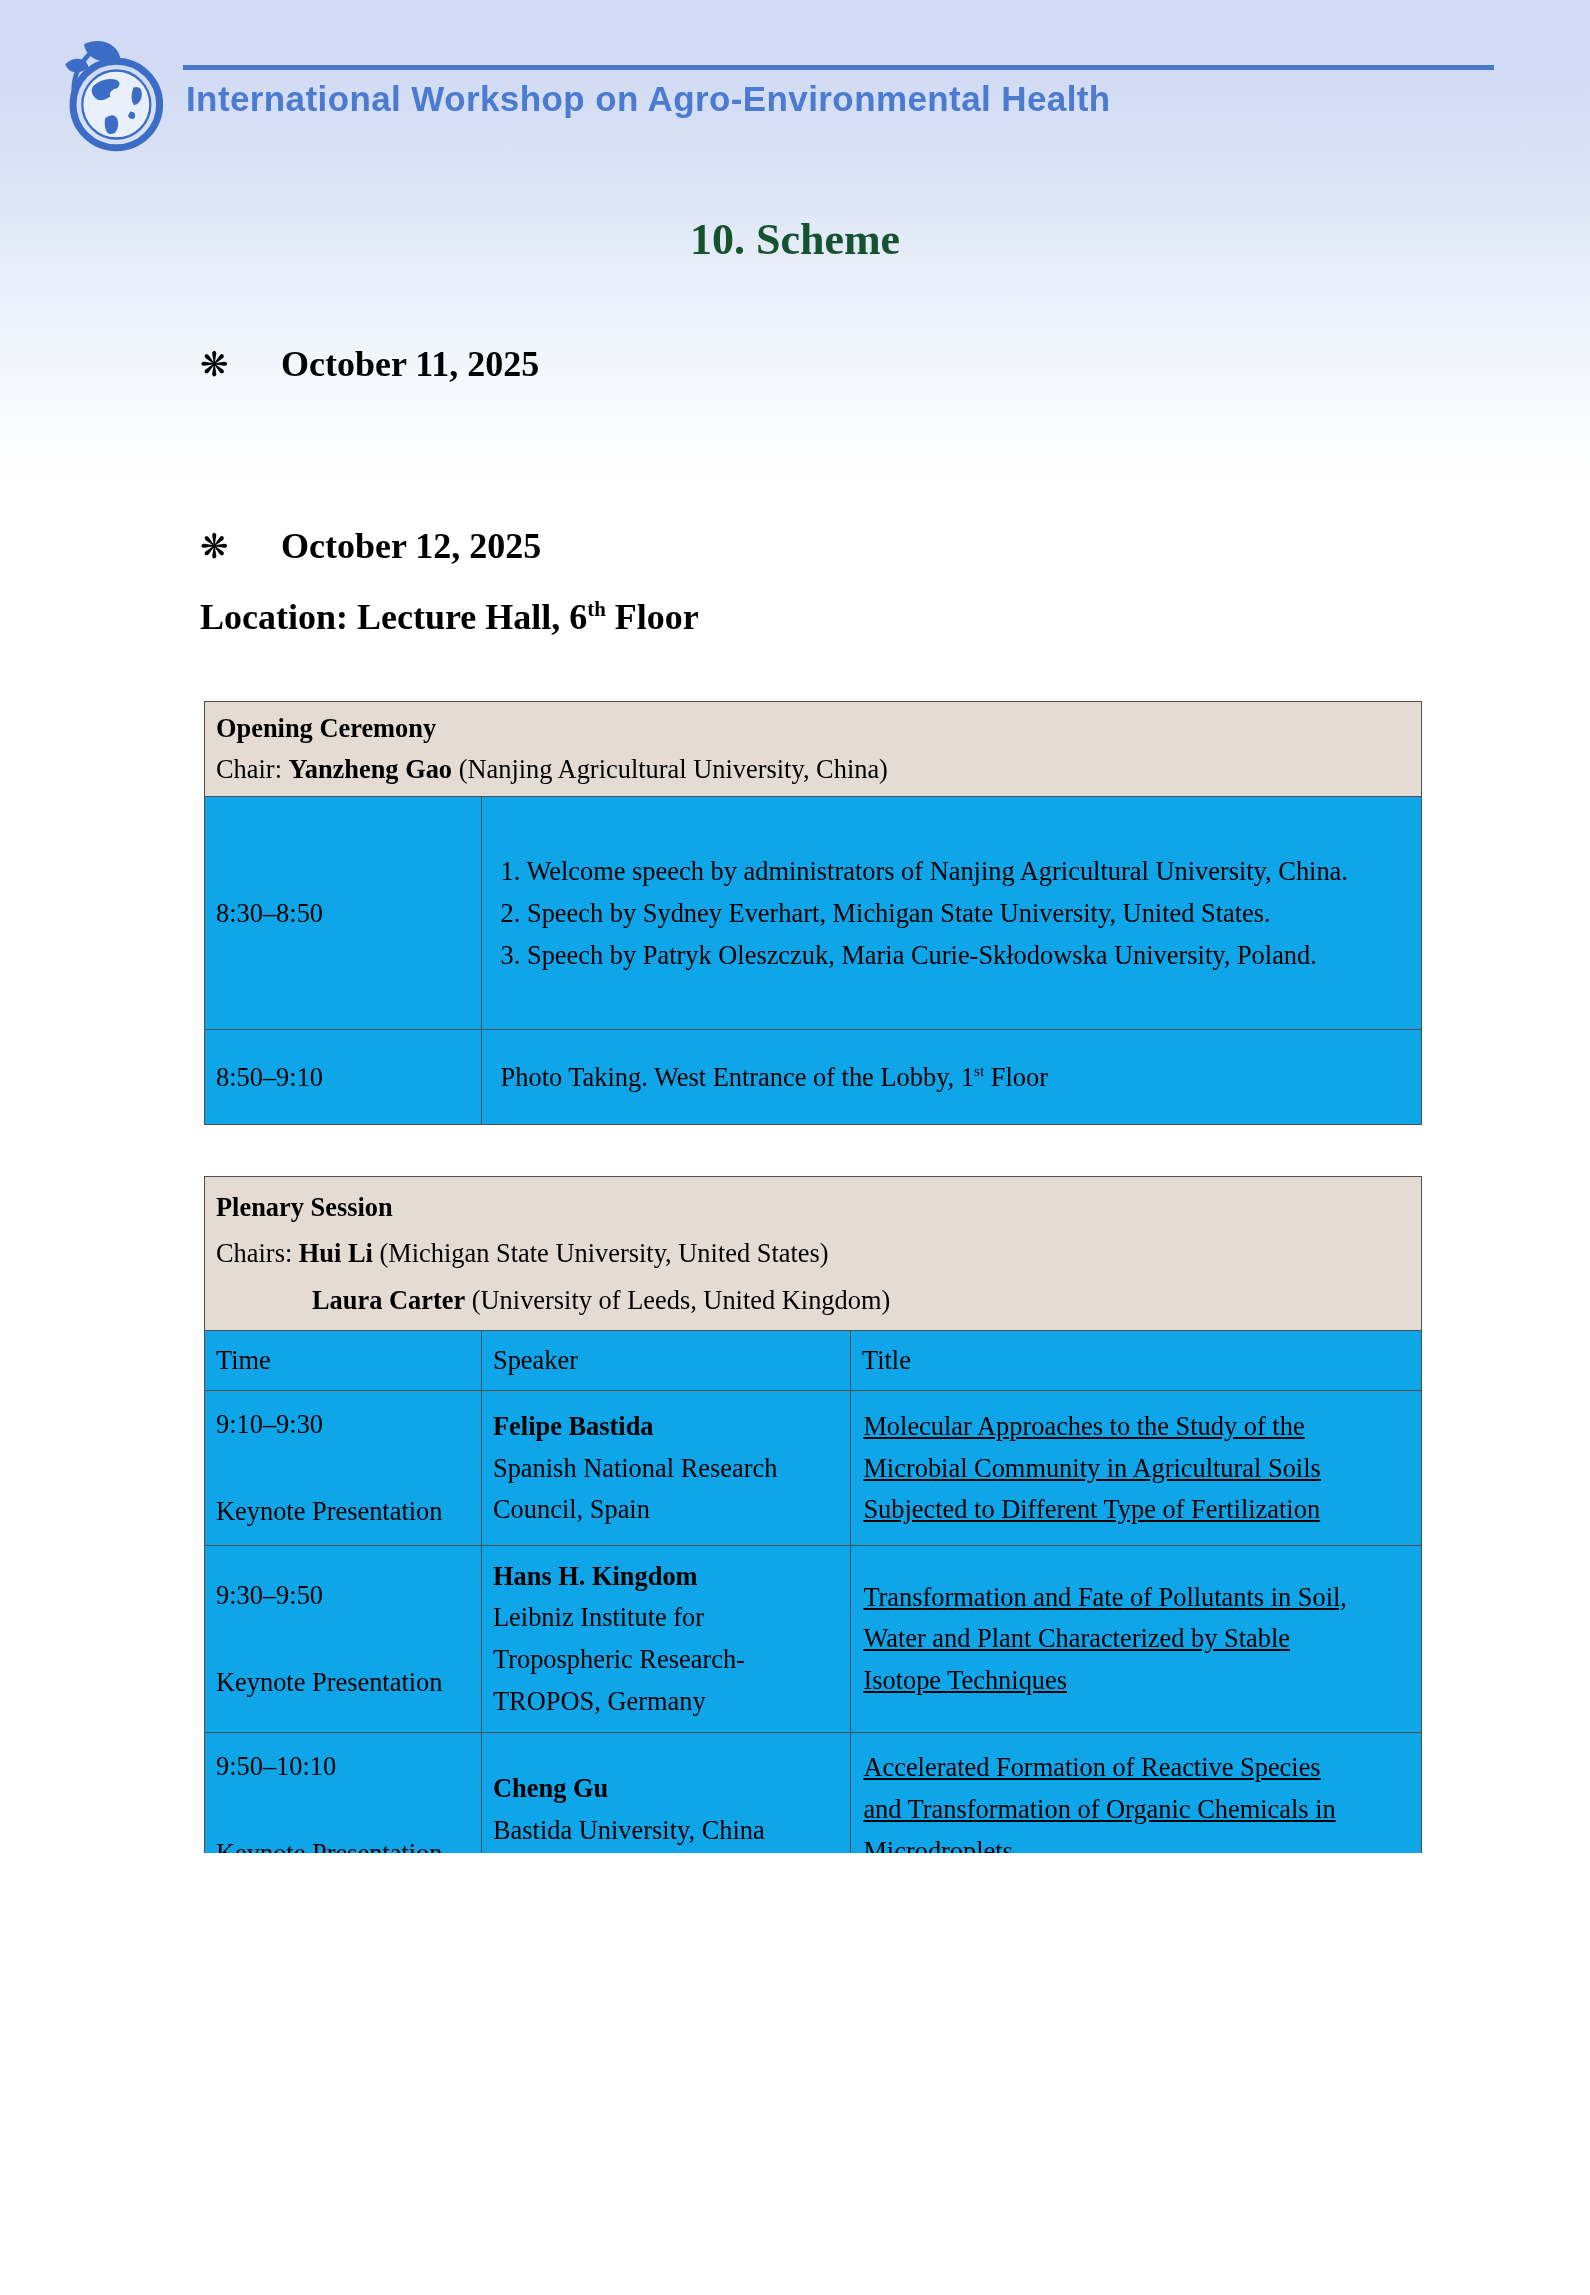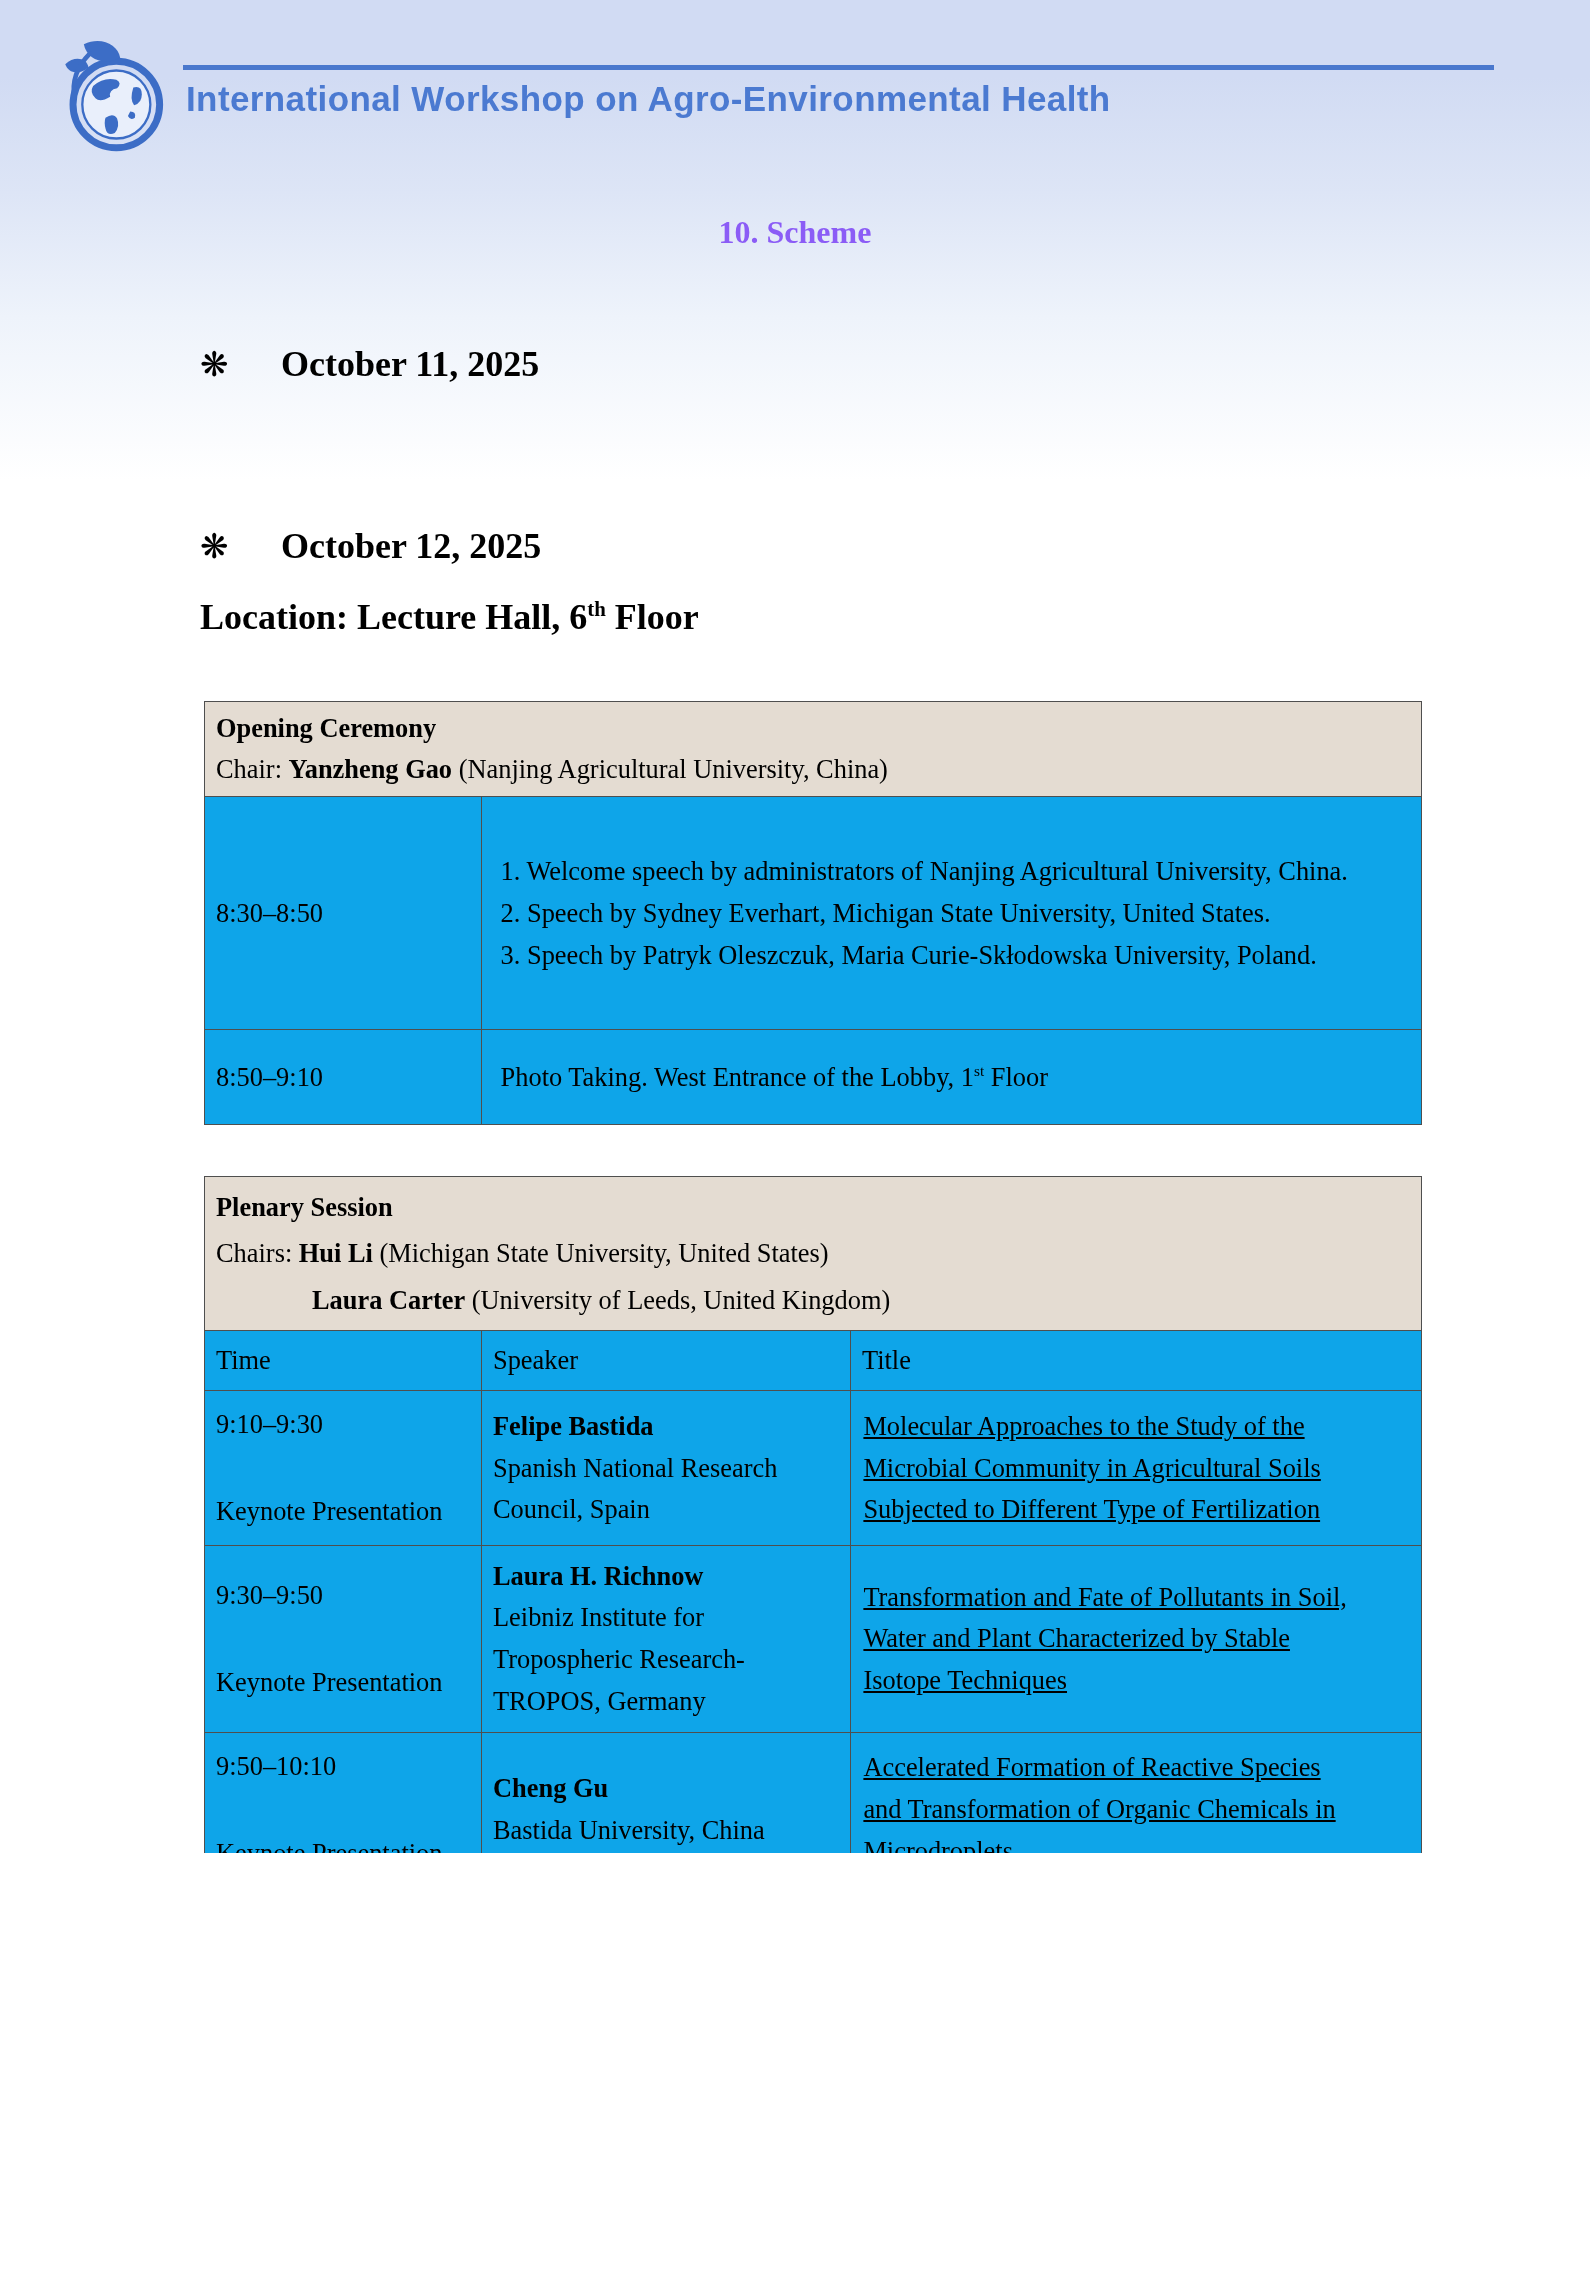--- a/index.html
+++ b/index.html
@@ -9,21 +9,21 @@
   
   .header-band{position:absolute;left:0;top:0;width:100%;height:481px;
     background:linear-gradient(180deg,#d1dbf3 0%,#d1dbf3 16%,#dde5f6 40%,#eef3fb 66%,#ffffff 100%);}
   .logo{position:absolute;left:56px;top:36px;width:116px;height:120px;}
   .header-rule{position:absolute;left:183px;top:65px;width:1311px;height:5.4px;background:#4a78cd;}
   .header-title{position:absolute;left:186px;top:79px;font-family:"Liberation Sans",sans-serif;
     font-weight:bold;font-size:35px;color:#4b7ad1;letter-spacing:0.4px;white-space:nowrap;}
 
   
   .doc-title{position:absolute;left:0;top:214px;width:100%;text-align:center;
-    font-size:32px;font-weight:bold;color:#8b5cf6;}
+    font-size:44px;font-weight:bold;color:#14532d;}
   .day-line{position:absolute;left:200px;font-weight:bold;font-size:36px;white-space:nowrap;}
   .star{font-family:"DejaVu Sans",sans-serif;font-weight:normal;font-size:34px;
     display:inline-block;width:81px;color:#000;}
   #day1{top:343px;}
   #reg{top:419px;}
   #day2{top:525px;}
   #loc{top:596px;}
   sup{font-size:58%;vertical-align:super;line-height:0;}
 
   
@@ -154,21 +154,21 @@
         <div>Spanish National Research Council, Spain</div>
       </td>
       <td class="title-cell">Molecular Approaches to the Study of the Microbial Community in Agricultural Soils Subjected to Different Type of Fertilization</td>
     </tr>
     <tr class="prow">
       <td class="time-cell">
         <div>9:30–9:50</div>
         <div class="time-sub">Keynote Presentation</div>
       </td>
       <td class="speaker-cell">
-        <div class="bold">Laura H. Richnow</div>
+        <div class="bold">Hans H. Kingdom</div>
         <div>Leibniz Institute for Tropospheric Research-TROPOS, Germany</div>
       </td>
       <td class="title-cell">Transformation and Fate of Pollutants in Soil, Water and Plant Characterized by Stable Isotope Techniques</td>
     </tr>
     <tr class="prow">
       <td class="time-cell">
         <div>9:50–10:10</div>
         <div class="time-sub">Keynote Presentation</div>
       </td>
       <td class="speaker-cell">

